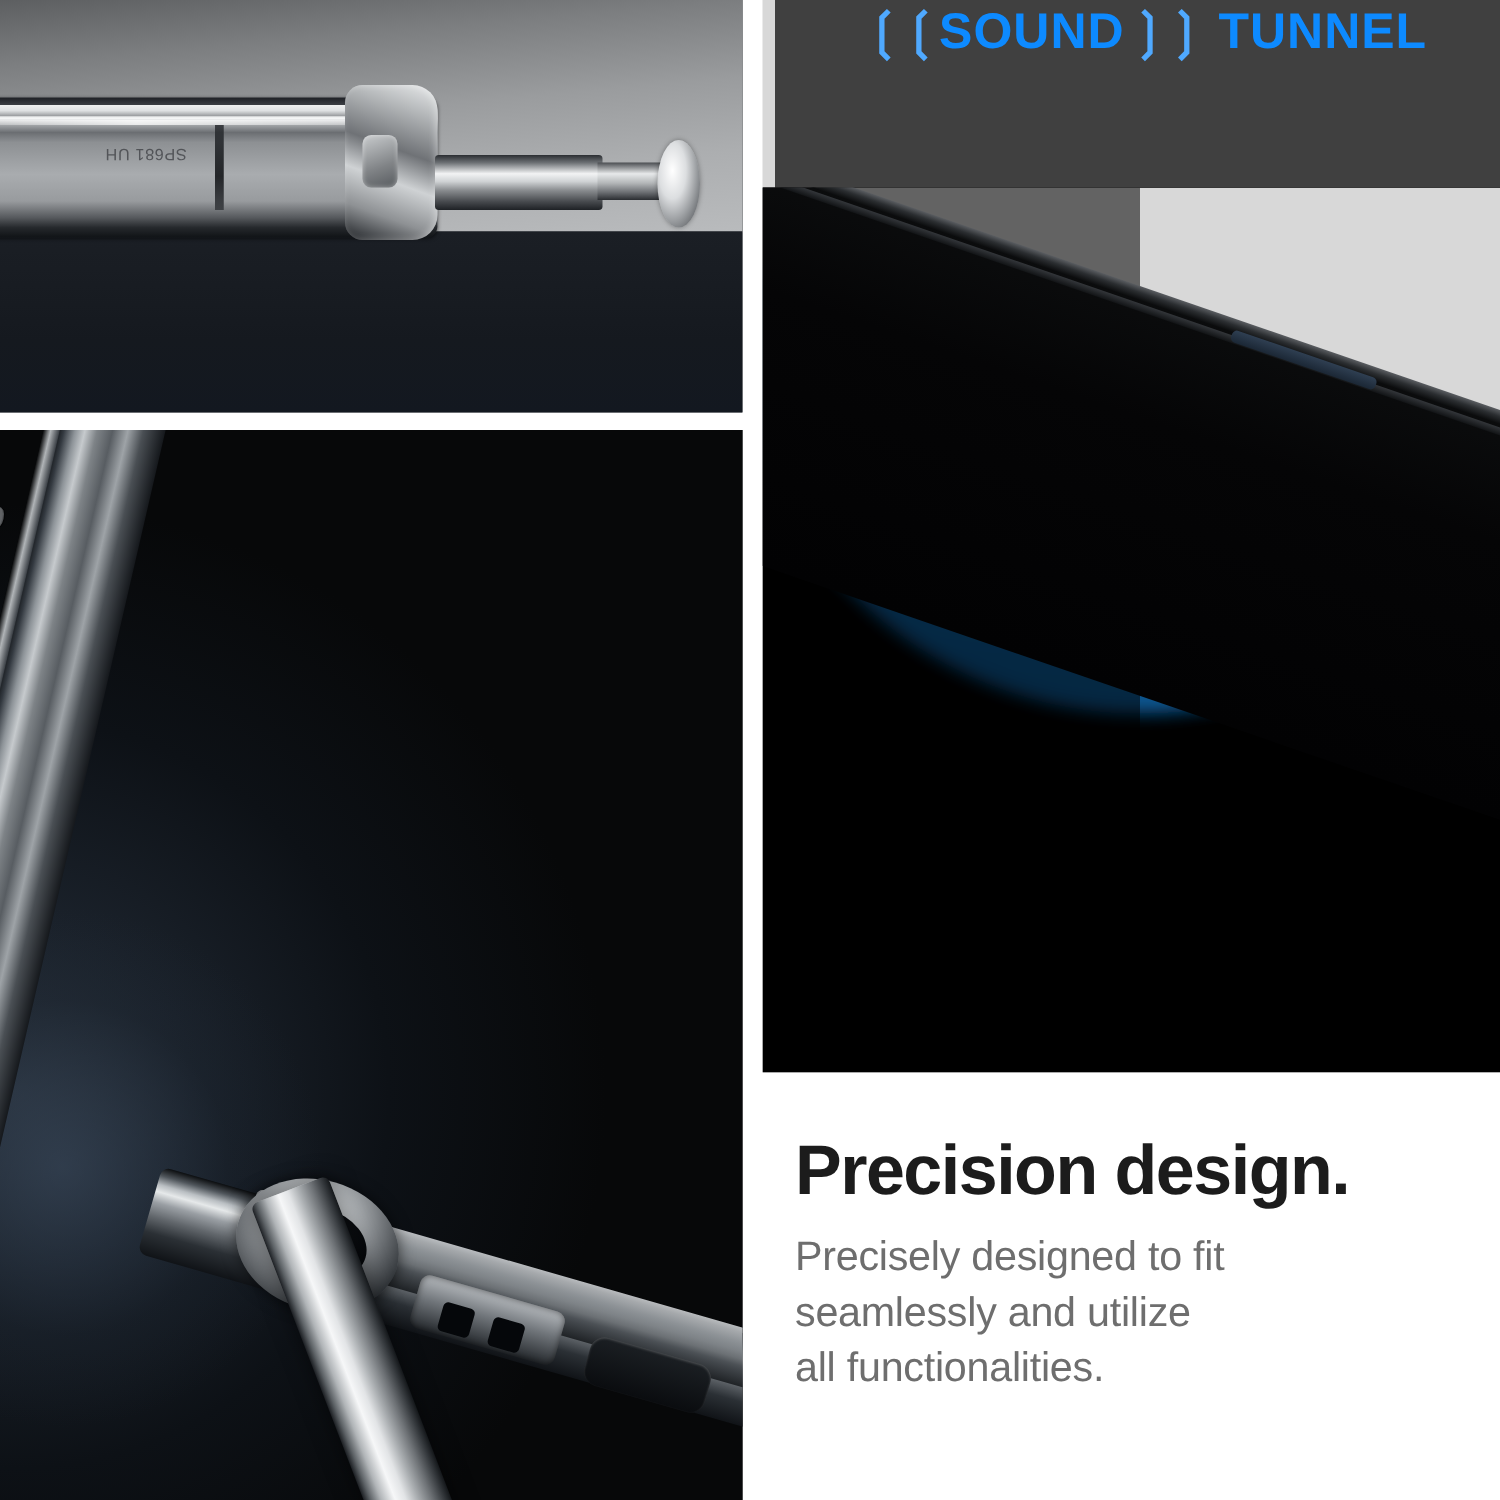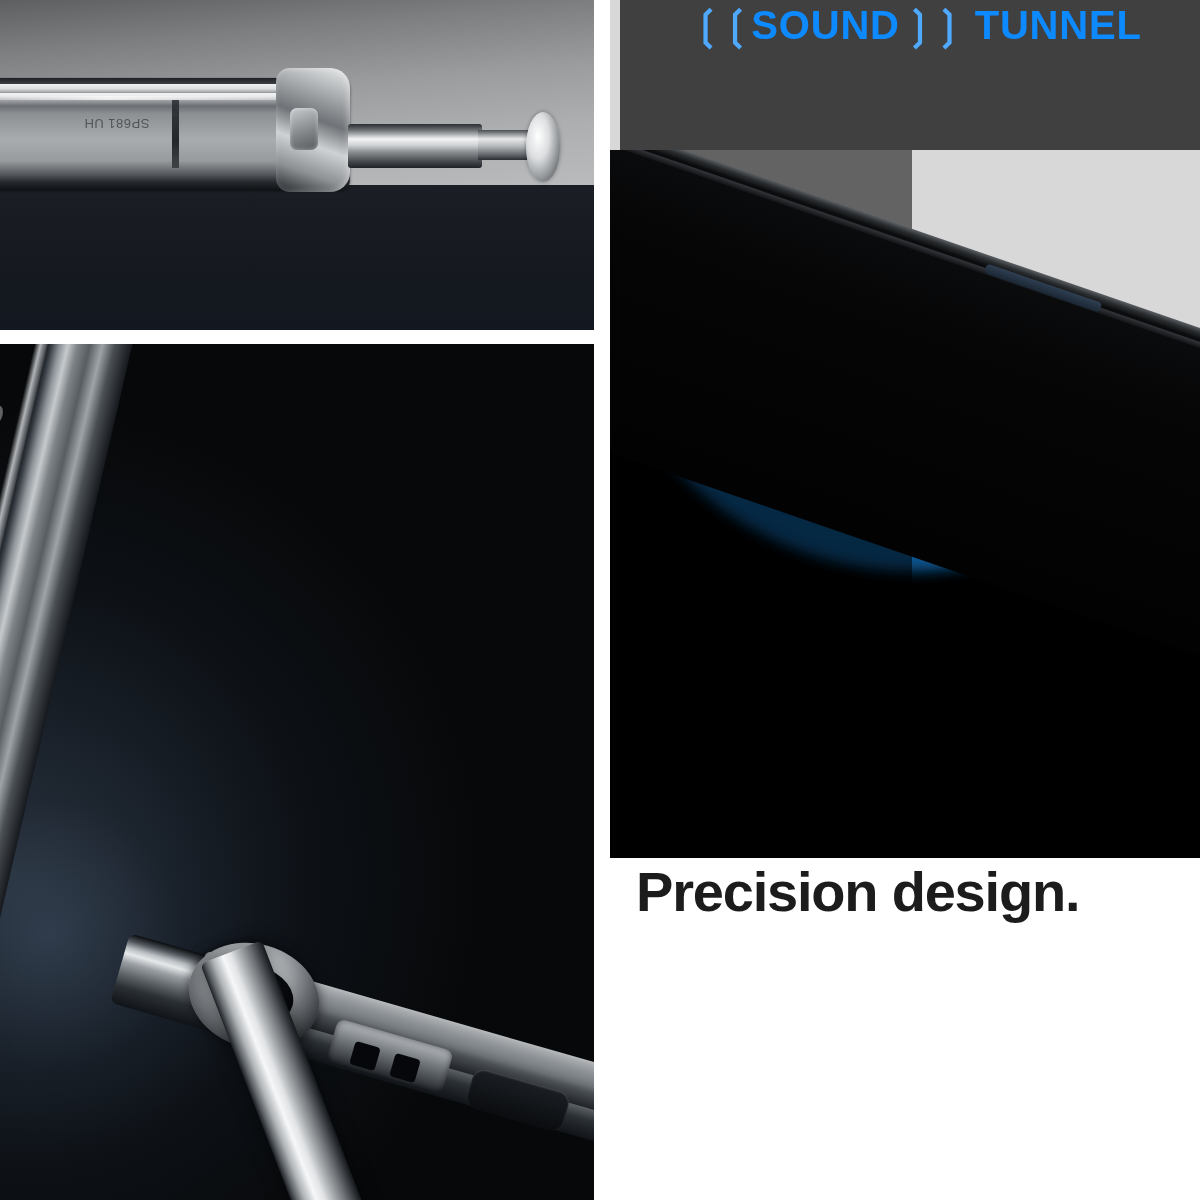--- a/index.html
+++ b/index.html
@@ -352,21 +352,21 @@
     left: 372px; top: 133px;
     width: 122px; height: 10px;
     transform: rotate(19deg);
     background: linear-gradient(180deg,#2f3f52,#1b2735);
     border-radius: 4px;
   }
 
   
   .copy {
     position: absolute;
-    left: 636px; top: 862px;
+    left: 636px; top: 906px;
     width: 540px;
   }
   .copy h2 {
     margin: 0;
     font-size: 56px;
     font-weight: 700;
     letter-spacing: -1.2px;
     color: #1c1c1c;
     line-height: 1.06;
   }
@@ -464,15 +464,20 @@
       <div class="rt-phone-body"></div>
       <div class="rt-phone-edge"></div>
       <div class="rt-phone-edge2"></div>
       <div class="rt-btn"></div>
 
     </div>
   </div>
 
   <div class="copy">
     <h2>Precision design.</h2>
+    <p>
+      <span>Precisely designed to fit</span><br>
+      <span>seamlessly and utilize</span><br>
+      <span>all functionalities.</span>
+    </p>
   </div>
 
 </div>
 
 </body></html>

